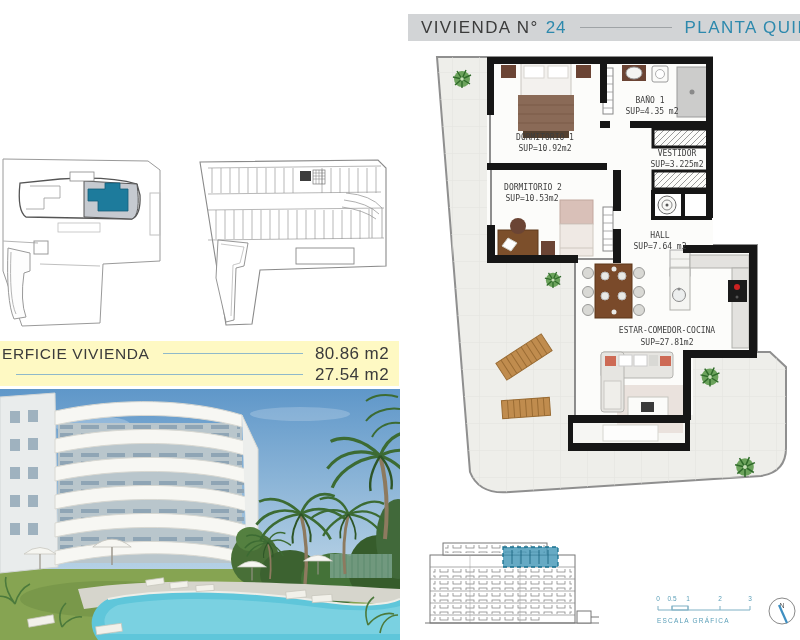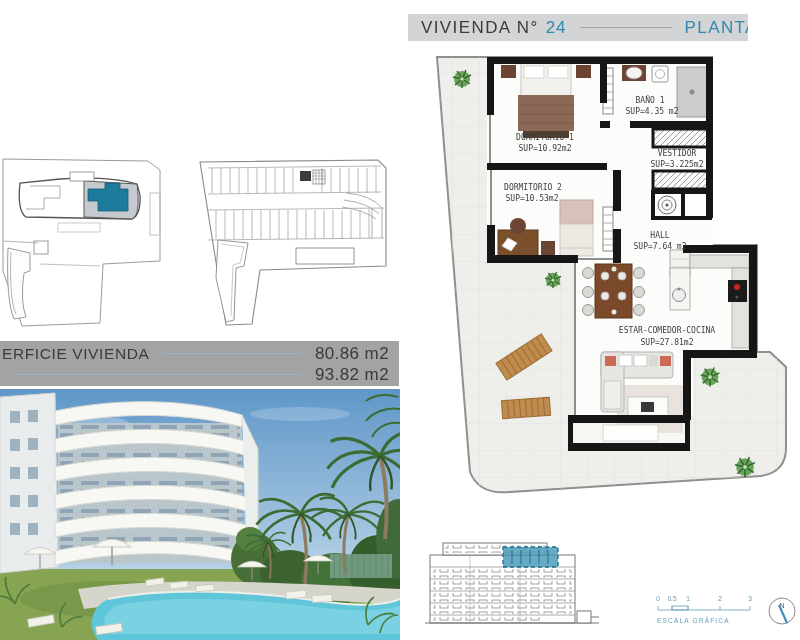--- a/index.html
+++ b/index.html
@@ -1,28 +1,28 @@
 <!DOCTYPE html>
 <html><head>
 <meta charset="utf-8">
 <style>
   html,body{margin:0;padding:0;background:#fff;}
   .sheet{position:relative;width:800px;height:640px;background:#ffffff;overflow:hidden;
          font-family:"Liberation Sans",sans-serif;}
   svg{display:block;}
   
-  .titlebar{position:absolute;left:408px;top:14px;width:340px;height:27px;background:#d2d4d6;
+  .titlebar{position:absolute;left:408px;top:14px;width:392px;height:27px;background:#d2d4d6;
             display:flex;align-items:center;padding-left:13px;box-sizing:border-box;
             white-space:nowrap;overflow:hidden;}
   .titlebar .t-label{font-size:17px;letter-spacing:1.4px;color:#3b3b3b;}
   .titlebar .t-num{font-size:17px;letter-spacing:1px;color:#2d89ad;margin-left:7px;}
   .titlebar .t-rule{height:1px;background:#9fa3a6;width:92px;margin:0 13px;flex:none;}
   .titlebar .t-plant{font-size:17px;letter-spacing:1.4px;color:#2d89ad;}
   
-  .surband{position:absolute;left:0;top:341px;width:399px;height:45px;background:#a3a3a3;
+  .surband{position:absolute;left:0;top:341px;width:399px;height:45px;background:#fef9c3;
            box-sizing:border-box;padding:2px 10px 0 2px;}
   .surrow{display:flex;align-items:center;height:21px;}
   .surrow .lbl{font-size:15.5px;color:#3b3b3b;letter-spacing:.6px;white-space:nowrap;}
   .surrow .ln{flex:1;height:1px;background:#8fb9ca;margin:0 12px 0 14px;}
   .surrow .val{font-size:17px;color:#3b3b3b;letter-spacing:.4px;}
   
   .abs{position:absolute;}
   .plan-label{font-family:"DejaVu Sans Mono",monospace;fill:#3d3d3d;}
   .scale-text{font-family:"Liberation Sans",sans-serif;fill:#5b9fb8;}
 </style>
@@ -87,21 +87,21 @@
   </svg>
 
   <div class="surband">
     <div class="surrow">
       <span class="lbl">ERFICIE VIVIENDA</span>
       <span class="ln"></span>
       <span class="val">80.86 m2</span>
     </div>
     <div class="surrow">
       <span class="ln"></span>
-      <span class="val">93.82 m2</span>
+      <span class="val">27.54 m2</span>
     </div>
   </div>
 
   <svg class="abs" style="left:0;top:389px" width="400" height="251" viewBox="0 0 400 251">
     <defs>
       <linearGradient id="sky" x1="0" y1="0" x2="0" y2="1">
         <stop offset="0" stop-color="#5f97c9"></stop>
           <stop offset="0.75" stop-color="#b9d3e6"></stop>
       </linearGradient>
       <pattern id="glz" width="26" height="14" patternUnits="userSpaceOnUse">

